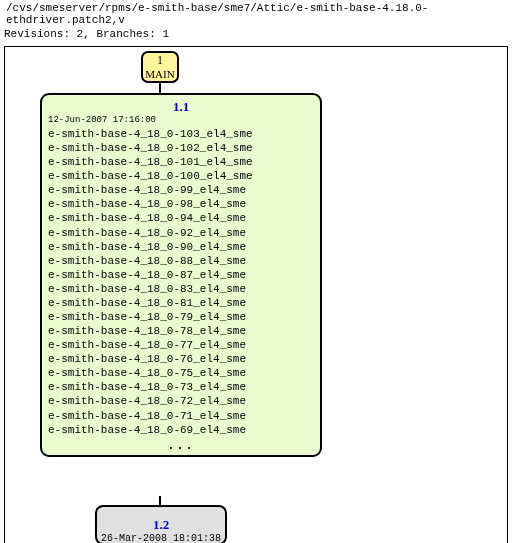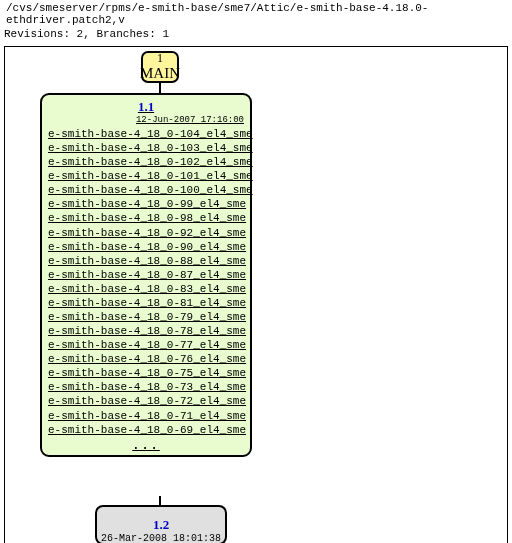--- a/index.html
+++ b/index.html
@@ -40,49 +40,48 @@
       display: flex;
       flex-direction: column;
       align-items: center;
       justify-content: center;
       font-family: "Times New Roman", serif;
       font-size: 10px;
       line-height: 1.1;
       color: #000;
     }
     .main-label .num { font-size: 12px; }
-    .main-label .txt { font-size: 15px; }
+    .main-label .txt { font-size: 11px; }
     .connector-top {
       position: absolute;
       top: 36px;
       left: 154px;
       width: 2px;
       height: 10px;
       background: #000;
     }
     .main-box {
       position: absolute;
       top: 46px;
       left: 35px;
-      width: 212px;
+      width: 282px;
       border: 2px solid #000;
       border-radius: 9px;
       background: #e8fccf;
       padding: 4px 6px 2px 6px;
-      text-decoration: underline;
     }
     .rev {
       text-align: center;
       font-weight: bold;
       font-size: 13px;
       font-family: "Times New Roman", serif;
       color: #0000cc;
     }
     .date {
-      text-align: right;
+      text-align: left;
       font-size: 9px;
       color: #000;
       margin-bottom: 2px;
     }
     .tag {
       font-size: 11px;
       color: #000;
       line-height: 1.28;
       white-space: nowrap;
     }
@@ -144,27 +143,27 @@
     <span class="num">1</span>
     <span class="txt">MAIN</span>
   </div>
 
   <div class="connector-top"></div>
 
   <div class="main-box">
     <div class="rev">1.1</div>
     <div class="date">12-Jun-2007 17:16:00</div>
     <div id="tags-container">
-        <div class="tag">e-smith-base-4_18_0-104_el4_sme</div>
         <div class="tag">e-smith-base-4_18_0-103_el4_sme</div>
         <div class="tag">e-smith-base-4_18_0-102_el4_sme</div>
         <div class="tag">e-smith-base-4_18_0-101_el4_sme</div>
         <div class="tag">e-smith-base-4_18_0-100_el4_sme</div>
         <div class="tag">e-smith-base-4_18_0-99_el4_sme</div>
         <div class="tag">e-smith-base-4_18_0-98_el4_sme</div>
+        <div class="tag">e-smith-base-4_18_0-94_el4_sme</div>
         <div class="tag">e-smith-base-4_18_0-92_el4_sme</div>
         <div class="tag">e-smith-base-4_18_0-90_el4_sme</div>
         <div class="tag">e-smith-base-4_18_0-88_el4_sme</div>
         <div class="tag">e-smith-base-4_18_0-87_el4_sme</div>
         <div class="tag">e-smith-base-4_18_0-83_el4_sme</div>
         <div class="tag">e-smith-base-4_18_0-81_el4_sme</div>
         <div class="tag">e-smith-base-4_18_0-79_el4_sme</div>
         <div class="tag">e-smith-base-4_18_0-78_el4_sme</div>
         <div class="tag">e-smith-base-4_18_0-77_el4_sme</div>
         <div class="tag">e-smith-base-4_18_0-76_el4_sme</div>

